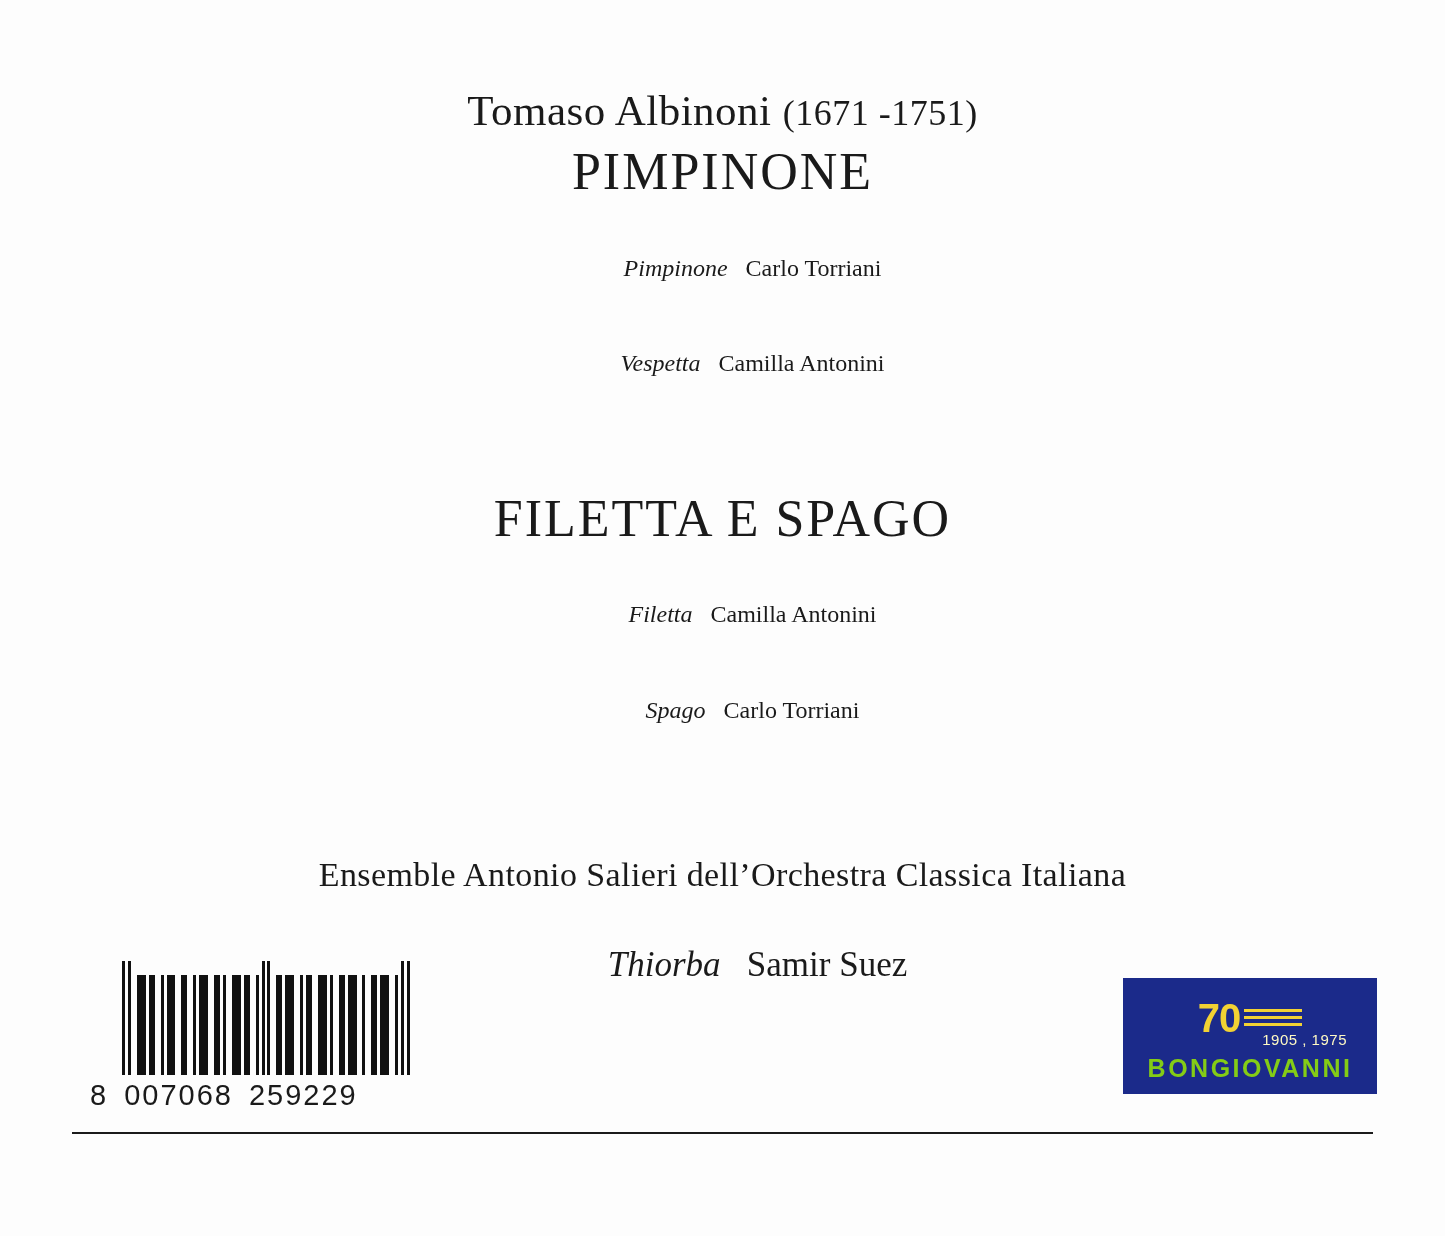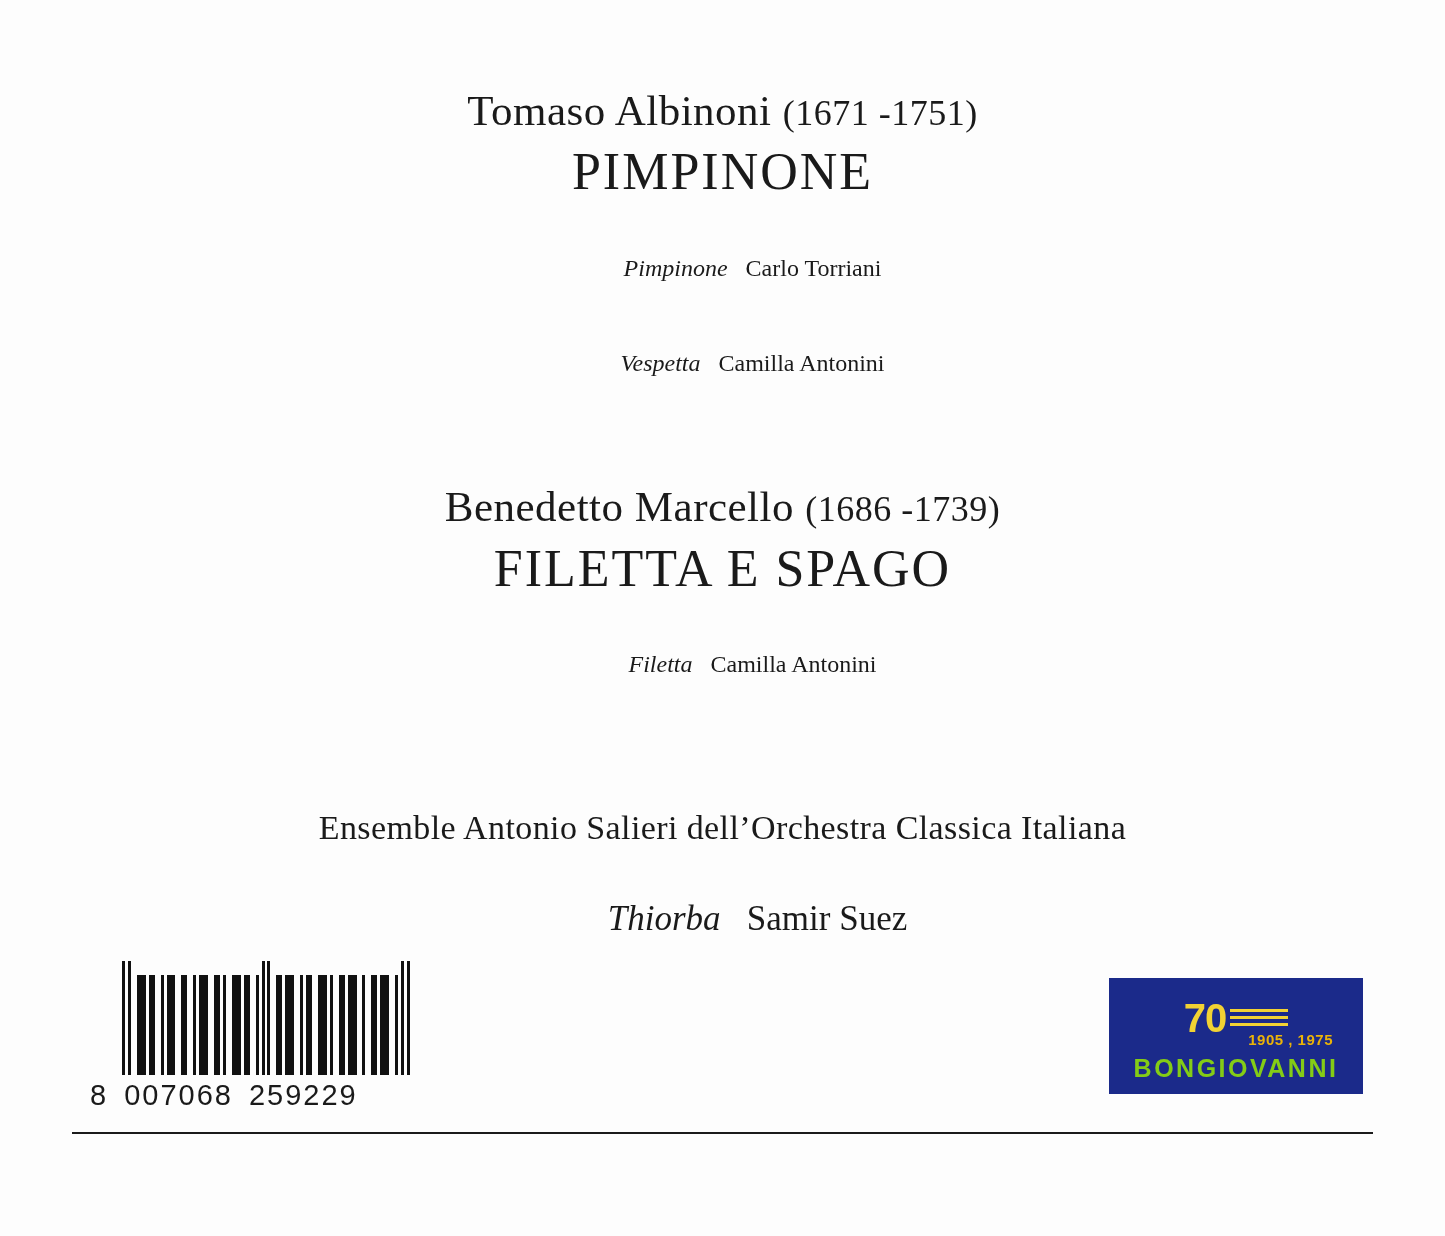--- a/index.html
+++ b/index.html
@@ -106,21 +106,21 @@
   .barcode-digits .lead {
     margin-right: 16px;
   }
   .barcode-digits .group {
     margin-right: 16px;
   }
 
   
   .label-logo {
     position: absolute;
-    right: 82px;
+    right: 68px;
     top: 978px;
     width: 254px;
     height: 116px;
     background: #1b2a8a;
     border: 2px solid #1b2a8a;
     box-sizing: border-box;
     display: flex;
     flex-direction: column;
     align-items: center;
     justify-content: center;
@@ -146,24 +146,24 @@
     margin-left: 4px;
     width: 58px;
   }
   .logo-lines i {
     display: block;
     height: 3px;
     background: #f2d233;
     margin: 4px 0;
   }
   .logo-years {
-    color: #eab308;
+    color: #fef9c3;
     font-family: "Liberation Sans", sans-serif;
     font-size: 15px;
-    font-weight: bold;
+    font-weight: normal;
     letter-spacing: 0.5px;
     position: absolute;
     right: 28px;
     bottom: -2px;
     margin-top: 7px;
   }
   .logo-name {
     color: #84cc16;
     font-family: "Liberation Sans", sans-serif;
     font-weight: bold;
@@ -209,28 +209,27 @@
         </div>
         <div class="role-row">
           <span class="role-name">Vespetta</span><span>   </span><span class="role-performer">Camilla Antonini</span>
         </div>
       </div>
     </div>
 
     <div class="block-gap"></div>
 
     <div>
-      <div class="composer-line">
-        <span>Benedetto Marcello</span>
-        <span class="composer-dates">(1686 -1739)</span>
-      </div>
       <div class="work-title">FILETTA E SPAGO</div>
       <div class="roles">
         <div class="role-row">
           <span class="role-name">Filetta</span><span>   </span><span class="role-performer">Camilla Antonini</span>
+        </div>
+        <div class="role-row">
+          <span class="role-name">Spago</span><span>   </span><span class="role-performer">Carlo Torriani</span>
         </div>
       </div>
     </div>
 
     <div class="ensemble-block">
       <div class="ensemble-title">Ensemble Antonio Salieri dell’Orchestra Classica Italiana</div>
       <div class="instrument-row">
         <span class="instrument-name">Thiorba</span><span>   </span><span>Samir Suez</span>
       </div>
 

